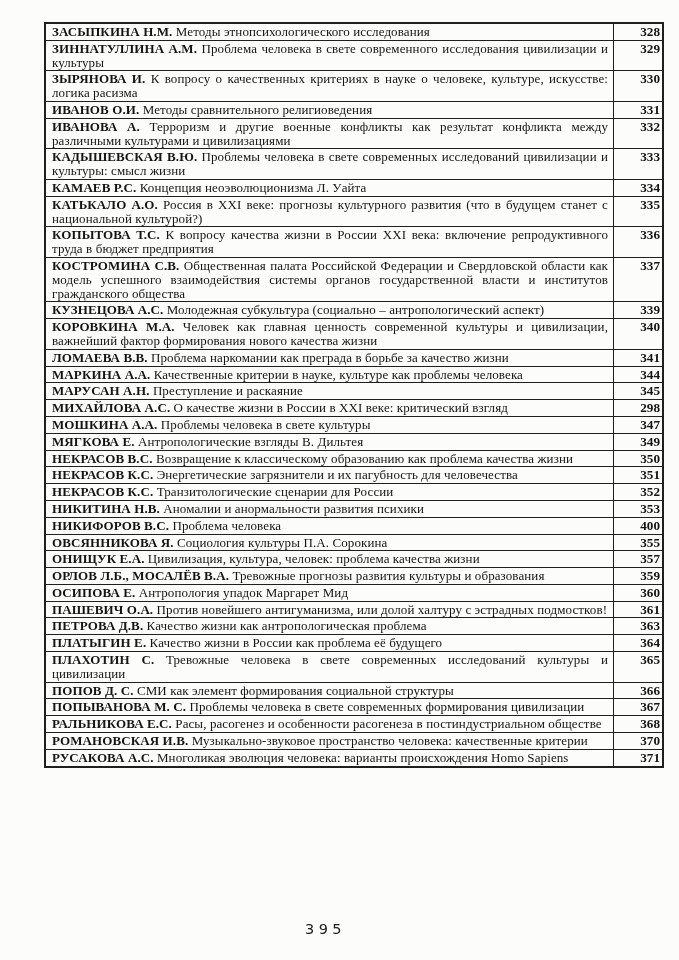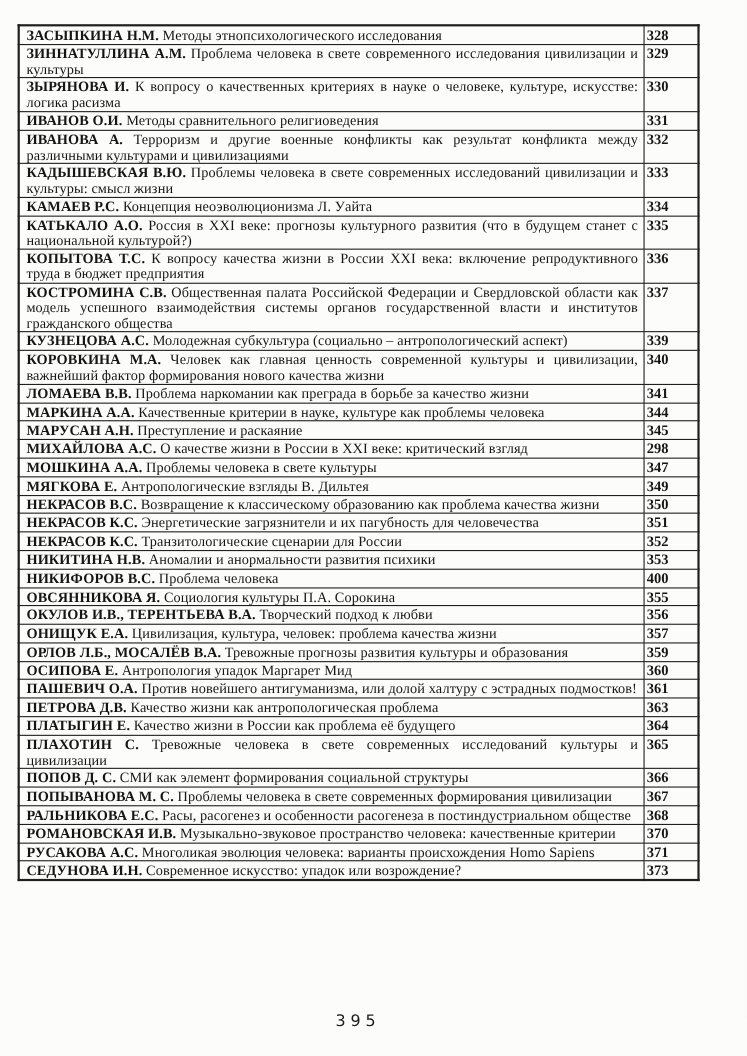--- a/index.html
+++ b/index.html
@@ -15,21 +15,21 @@
   .page {
     position: relative;
     width: 679px;
     height: 960px;
     background: #fcfcfa;
     color: #151515;
     overflow: hidden;
   }
   table.index {
     position: absolute;
-    left: 16px;
+    left: 44px;
     top: 22px;
     width: 620px;
     border-collapse: collapse;
     table-layout: fixed;
   }
   table.index, table.index td {
     border: 1.6px solid #1f1f1f;
   }
   table.index {
     border-width: 2px;
@@ -46,21 +46,21 @@
     font-weight: bold;
   }
   td.entry .title {
     font-weight: normal;
   }
   td.num {
     width: 44px;
     padding: 1px 2px;
     font-size: 13.2px;
     font-weight: bold;
-    text-align: left;
+    text-align: right;
     vertical-align: top;
     line-height: 13.8px;
   }
   .folio {
     position: absolute;
     left: 0;
     top: 921px;
     width: 679px;
     text-align: center;
     transform: translateX(-14px);
@@ -190,24 +190,20 @@
   <tr>
     <td class="entry"><span class="author">НИКИФОРОВ В.С.</span> <span class="title">Проблема человека</span></td>
     <td class="num">400</td>
   </tr>
 
   <tr>
     <td class="entry"><span class="author">ОВСЯННИКОВА Я.</span> <span class="title">Социология культуры П.А. Сорокина</span></td>
     <td class="num">355</td>
   </tr>
 
-  <tr>
-    <td class="entry"><span class="author">ОКУЛОВ И.В., ТЕРЕНТЬЕВА В.А.</span> <span class="title">Творческий подход к любви</span></td>
-    <td class="num">356</td>
-  </tr>
 
   <tr>
     <td class="entry"><span class="author">ОНИЩУК Е.А.</span> <span class="title">Цивилизация, культура, человек: проблема качества жизни</span></td>
     <td class="num">357</td>
   </tr>
 
   <tr>
     <td class="entry"><span class="author">ОРЛОВ Л.Б., МОСАЛЁВ В.А.</span> <span class="title">Тревожные прогнозы развития культуры и образования</span></td>
     <td class="num">359</td>
   </tr>
@@ -255,20 +251,16 @@
   <tr>
     <td class="entry"><span class="author">РОМАНОВСКАЯ И.В.</span> <span class="title">Музыкально-звуковое пространство человека: качественные критерии</span></td>
     <td class="num">370</td>
   </tr>
 
   <tr>
     <td class="entry"><span class="author">РУСАКОВА А.С.</span> <span class="title">Многоликая эволюция человека: варианты происхождения Homo Sapiens</span></td>
     <td class="num">371</td>
   </tr>
 
-  <tr>
-    <td class="entry"><span class="author">СЕДУНОВА И.Н.</span> <span class="title">Современное искусство: упадок или возрождение?</span></td>
-    <td class="num">373</td>
-  </tr>
 </tbody>
   </table>
   <div class="folio">395</div>
 </div>
 
 </body></html>

